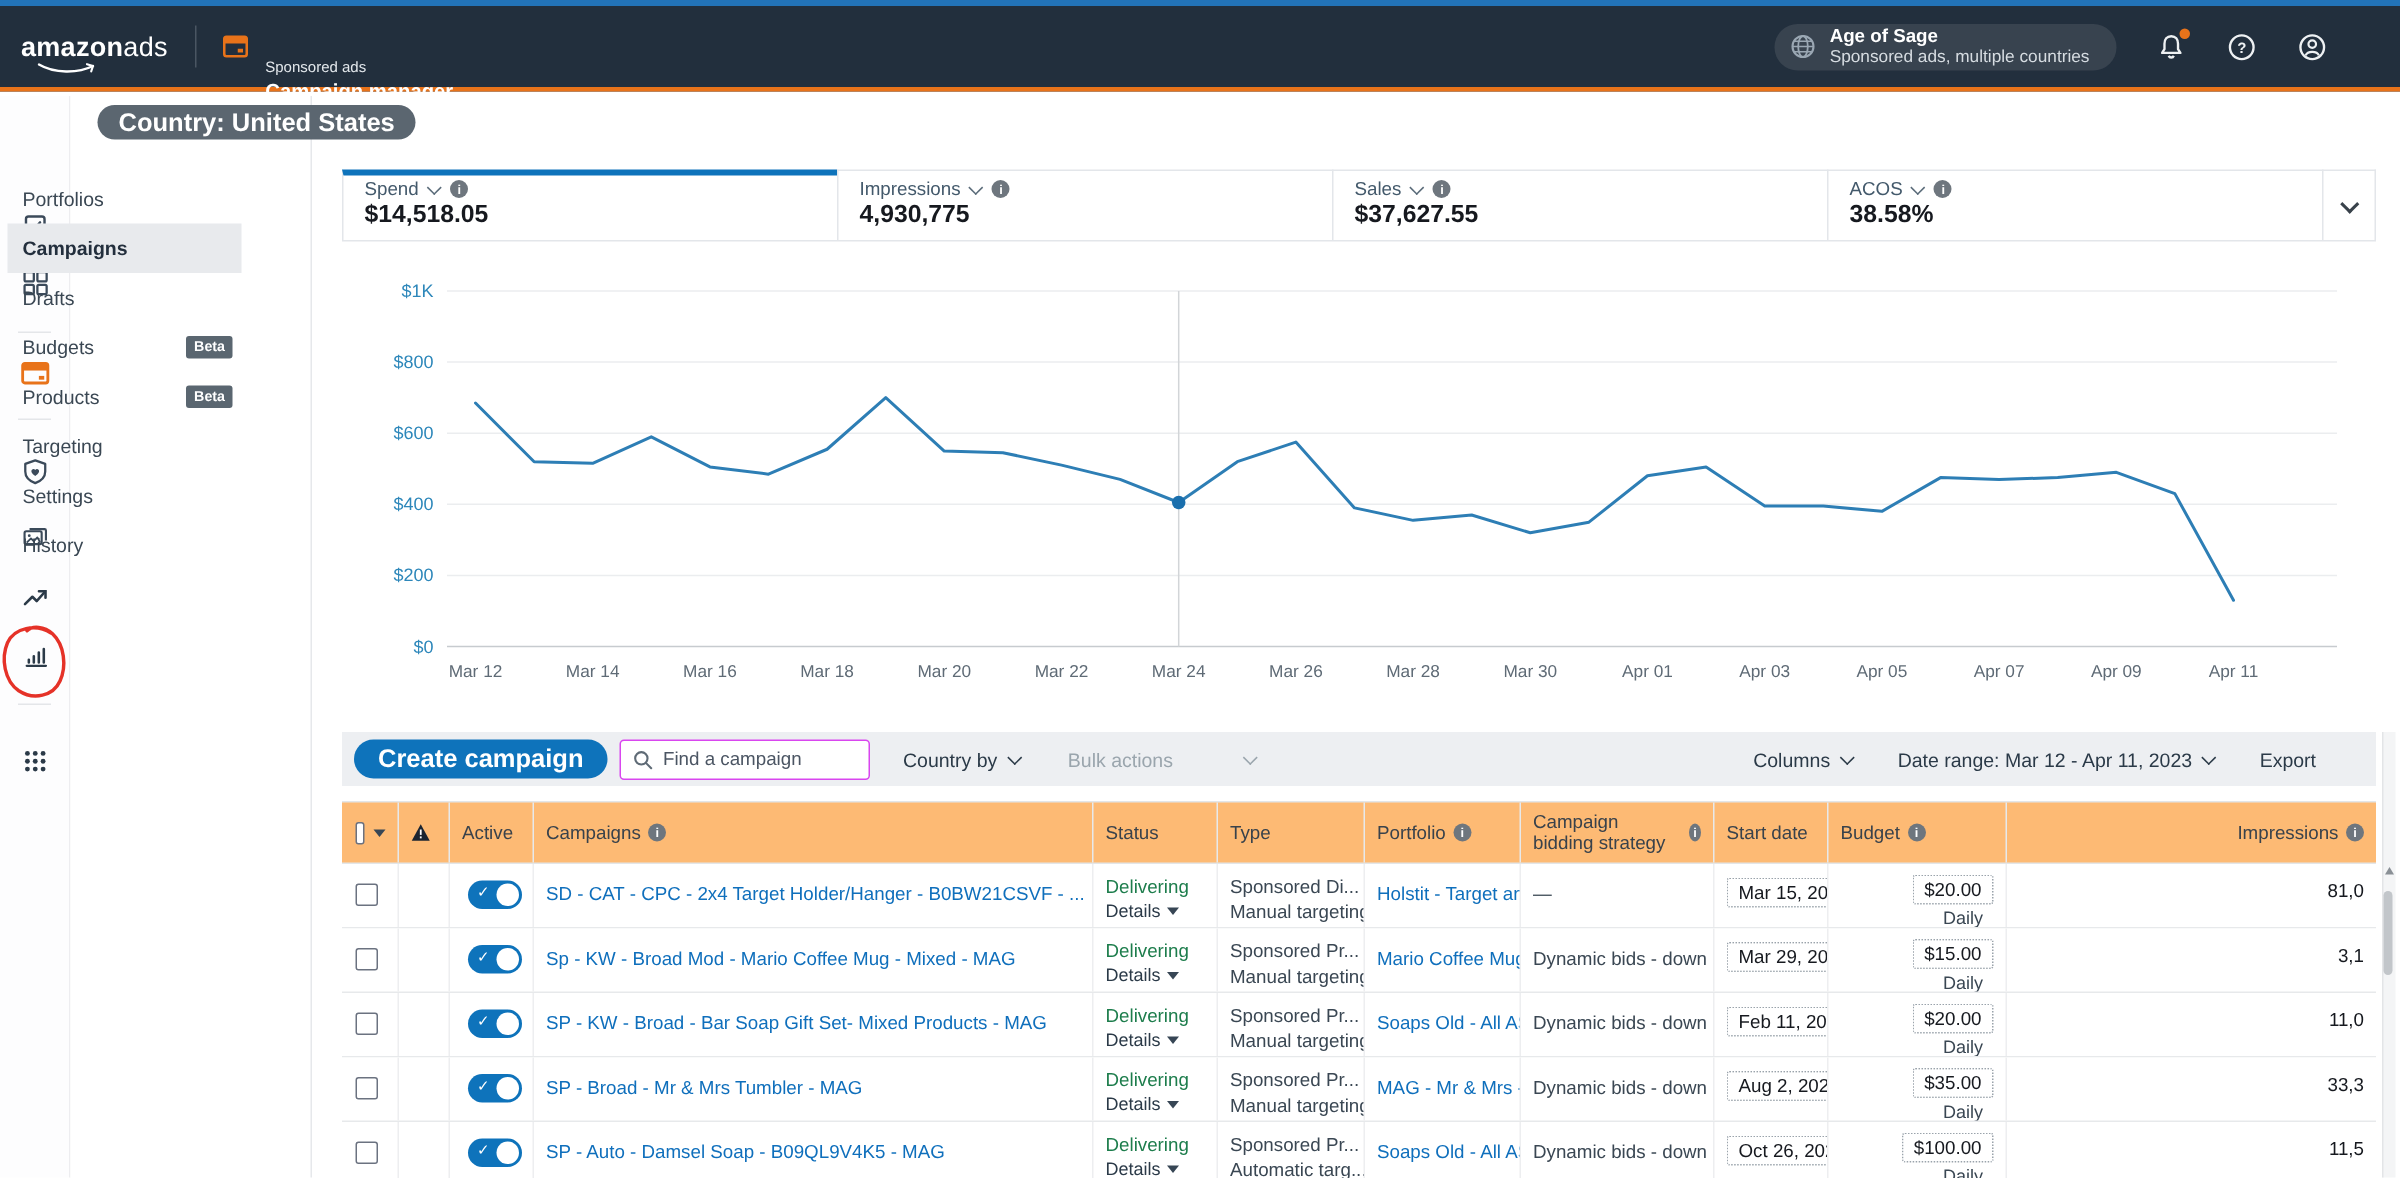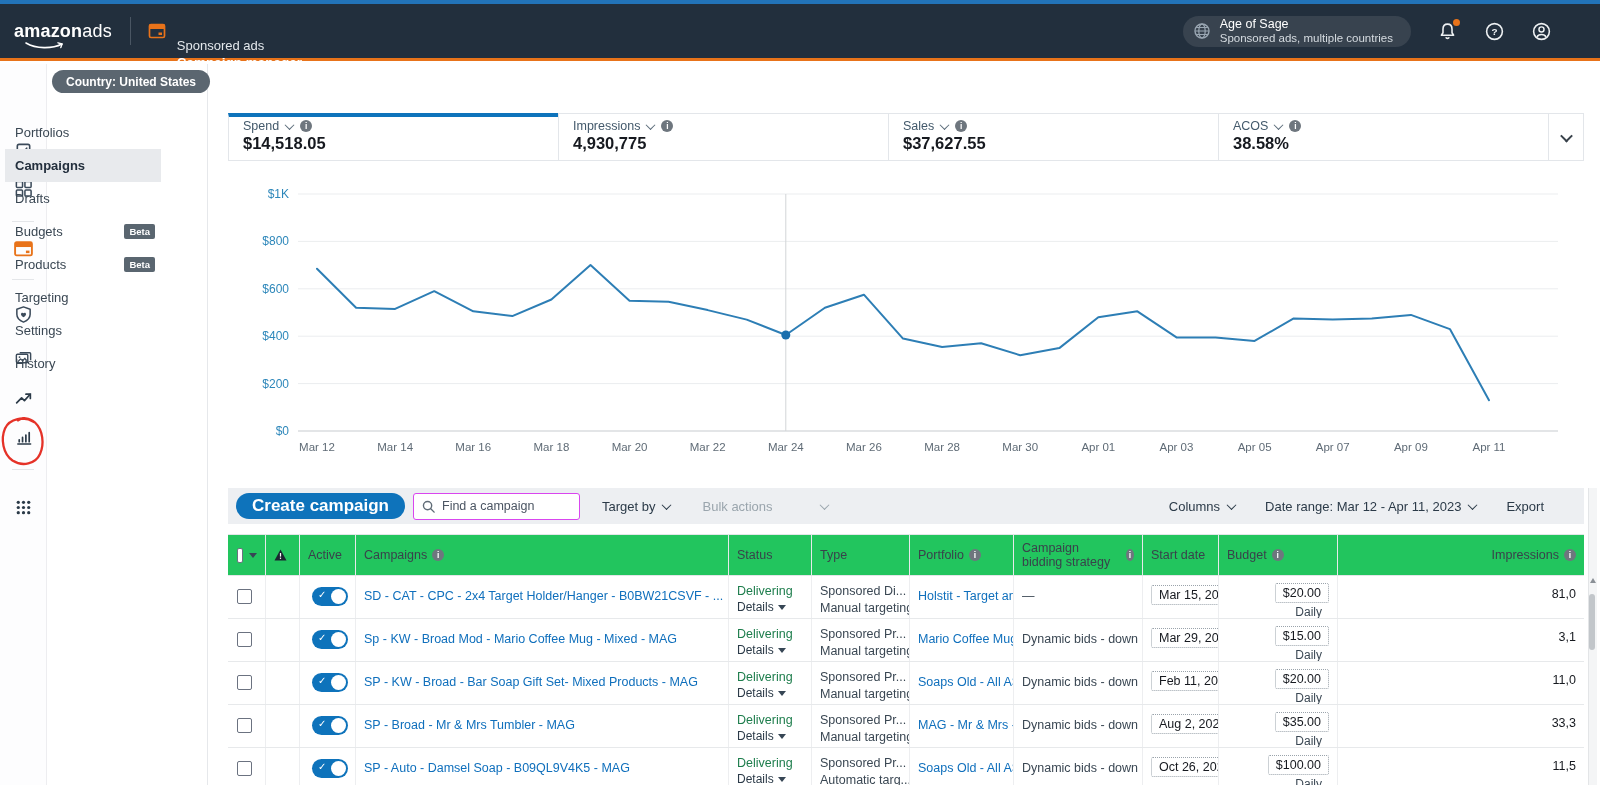--- a/index.html
+++ b/index.html
@@ -11,42 +11,42 @@
   #top-accent { left:0; top:0; width:1600px; height:4px; background:#2273b8; }
   #topbar { left:0; top:4px; width:1600px; height:57px; background:#222f3d;
     border-bottom:3px solid #e8731a; display:flex; align-items:center; padding:0 48px 0 14px;justify-content:space-between; }
   .logo-wrap { position:relative; display:flex; align-items:baseline; color:#fff; }
   .logo-bold { font-weight:700; font-size:18px; letter-spacing:.2px; }
   .logo-light { font-weight:400; font-size:18px; letter-spacing:.2px; }
   .logo-smile { position:absolute; left:10px; top:20px; }
   .hdr-divider { width:1px; height:28px; background:#4a5663; margin:0 16px 0 18px; }
   .app-icon { margin-right:10px; display:flex; }
   .app-titles { line-height:1.25; }
-  .app-sub { color:#e3e8ec; font-size:13px;margin-top:48px; }
+  .app-sub { color:#e3e8ec; font-size:10px;margin-top:48px; }
   .app-main { color:#fff; font-size:13.5px; font-weight:700; }
   .hdr-right { margin-left:auto; display:flex; align-items:center; gap:26px; }
   .account-pill { height:31px; background:#38434f; border-radius:16px; display:flex;
     align-items:center; gap:9px; padding:0 18px 0 10px; }
-  .acct-name { color:#fff; font-size:12.5px; font-weight:400; line-height:1.2; }
+  .acct-name { color:#fff; font-size:12.5px; font-weight:700; line-height:1.2; }
   .acct-scope { color:#d6dce1; font-size:11.5px; line-height:1.2; }
   .hdr-ico { position:relative; display:flex; cursor:pointer; }
   .bell-dot { position:absolute; right:-2px; top:-2px; width:7px; height:7px;
     border-radius:50%; background:#e8731a; }
 
   
   #rail { left:0; top:64px; width:47px; height:721px; background:#fdfdfe; border-right:1px solid #ededf0; }
   .rail-ico { position:absolute; left:13px; width:21px; height:21px; display:flex;
     align-items:center; justify-content:center; cursor:pointer; }
   .rail-div { position:absolute; left:12px; width:22px; height:1px; background:#e4e6e9; }
   #red-annotation { position:absolute; left:0px; top:349px; pointer-events:none; }
 
   
   #nav-panel { left:47px; top:64px; width:161px; height:721px; background:#fff; border-right:1px solid #e6e8eb; }
-  #country-pill { left:52px; top:70px; height:23px; padding:0 14px; background:#5b6670;
-    border-radius:12px; color:#fff; font-size:12px; font-weight:700; display:flex; align-items:center; }
+  #country-pill { left:65px; top:70px; height:23px; padding:0 14px; background:#5b6670;
+    border-radius:12px; color:#fff; font-size:17px; font-weight:700; display:flex; align-items:center; }
   #nav-list { position:absolute; left:0; top:116px; width:161px; }
   .nav-item { height:33px; display:flex; align-items:center; padding:0 6px 0 10px;
     font-size:13px; color:#3a4753; cursor:pointer; position:relative; margin-left:5px; }
   .nav-item.active { background:#e8eaed; font-weight:700; color:#232f3d; }
   .beta { margin-left:auto; background:#5a6670; color:#fff; font-size:9.5px; font-weight:700;
     padding:2px 5px; border-radius:2px; }
 
   
   #metric-strip { left:228px; top:113px; width:1356px; height:48px; display:flex;
     border-bottom:1px solid #e3e6ea; background:#fff; }
@@ -82,21 +82,21 @@
   #find-input::placeholder { color:#4b5563; }
   .search-ico { position:absolute; left:8px; top:6px; }
   .tb-item { display:flex; align-items:center; gap:8px; font-size:13px; color:#2b3a48; cursor:pointer; }
   .tb-item.disabled { color:#9aa5ad; cursor:default;gap:48px; }
   #tb-right { margin-left:auto; display:flex; align-items:center; gap:30px; }
 
   
   #table { left:228px; top:534px; width:1356px; }
   .trow, #thead { display:grid;
     grid-template-columns:38px 34px 56px 373px 83px 98px 104px 129px 76px 119px 246px; }
-  #thead { height:42px; background:#22c55e; border-top:1px solid #e3e6e8; border-bottom:1px solid #e3e6e8; }
+  #thead { height:42px; background:#fdba74; border-top:1px solid #e3e6e8; border-bottom:1px solid #e3e6e8; }
   .hcell { display:flex; align-items:center; gap:5px; padding:0 8px; font-size:12.5px;
     color:#39424b; border-right:1px solid #e7e9eb; }
   .trow { height:43px; border-bottom:1px solid #e7e9eb; background:#fff; }
   .cell { padding:5px 8px; border-right:1px solid #edeef0; font-size:12.5px; color:#3a4753;
     overflow:hidden; white-space:nowrap; }
   .cell.last, .hcell.last { border-right:none; }
   .cb { display:inline-block; width:15px; height:15px; border:1.5px solid #6b7280;
     border-radius:2px; background:#fff; cursor:pointer; }
   .toggle { position:relative; display:inline-block; width:36px; height:19px; border-radius:10px;
     background:#0e73bb; cursor:pointer; }
@@ -382,21 +382,21 @@
 <div id="toolbar" class="abs">
   <button id="create-btn">Create campaign</button>
   <span class="search-wrap">
     <svg class="search-ico" width="15" height="15" viewBox="0 0 16 16">
         <circle cx="7" cy="7" r="4.4" fill="none" stroke="#5f6b76" stroke-width="1.5"></circle>
         <path d="M10.4 10.4 L14 14" stroke="#5f6b76" stroke-width="1.5" stroke-linecap="round"></path>
       </svg>
     <input id="find-input" placeholder="Find a campaign" style="">
   </span>
   <span class="tb-item" style="margin-left:22px">
-    <span>Target by</span>
+    <span>Country by</span>
       <span class="chev dark"></span>
   </span>
   <span class="tb-item disabled" style="margin-left:32px">
     <span>Bulk actions</span>
       <span class="chev dim"></span>
   </span>
   <span id="tb-right">
     <span class="tb-item">
       <span>Columns</span>
         <span class="chev dark"></span>

